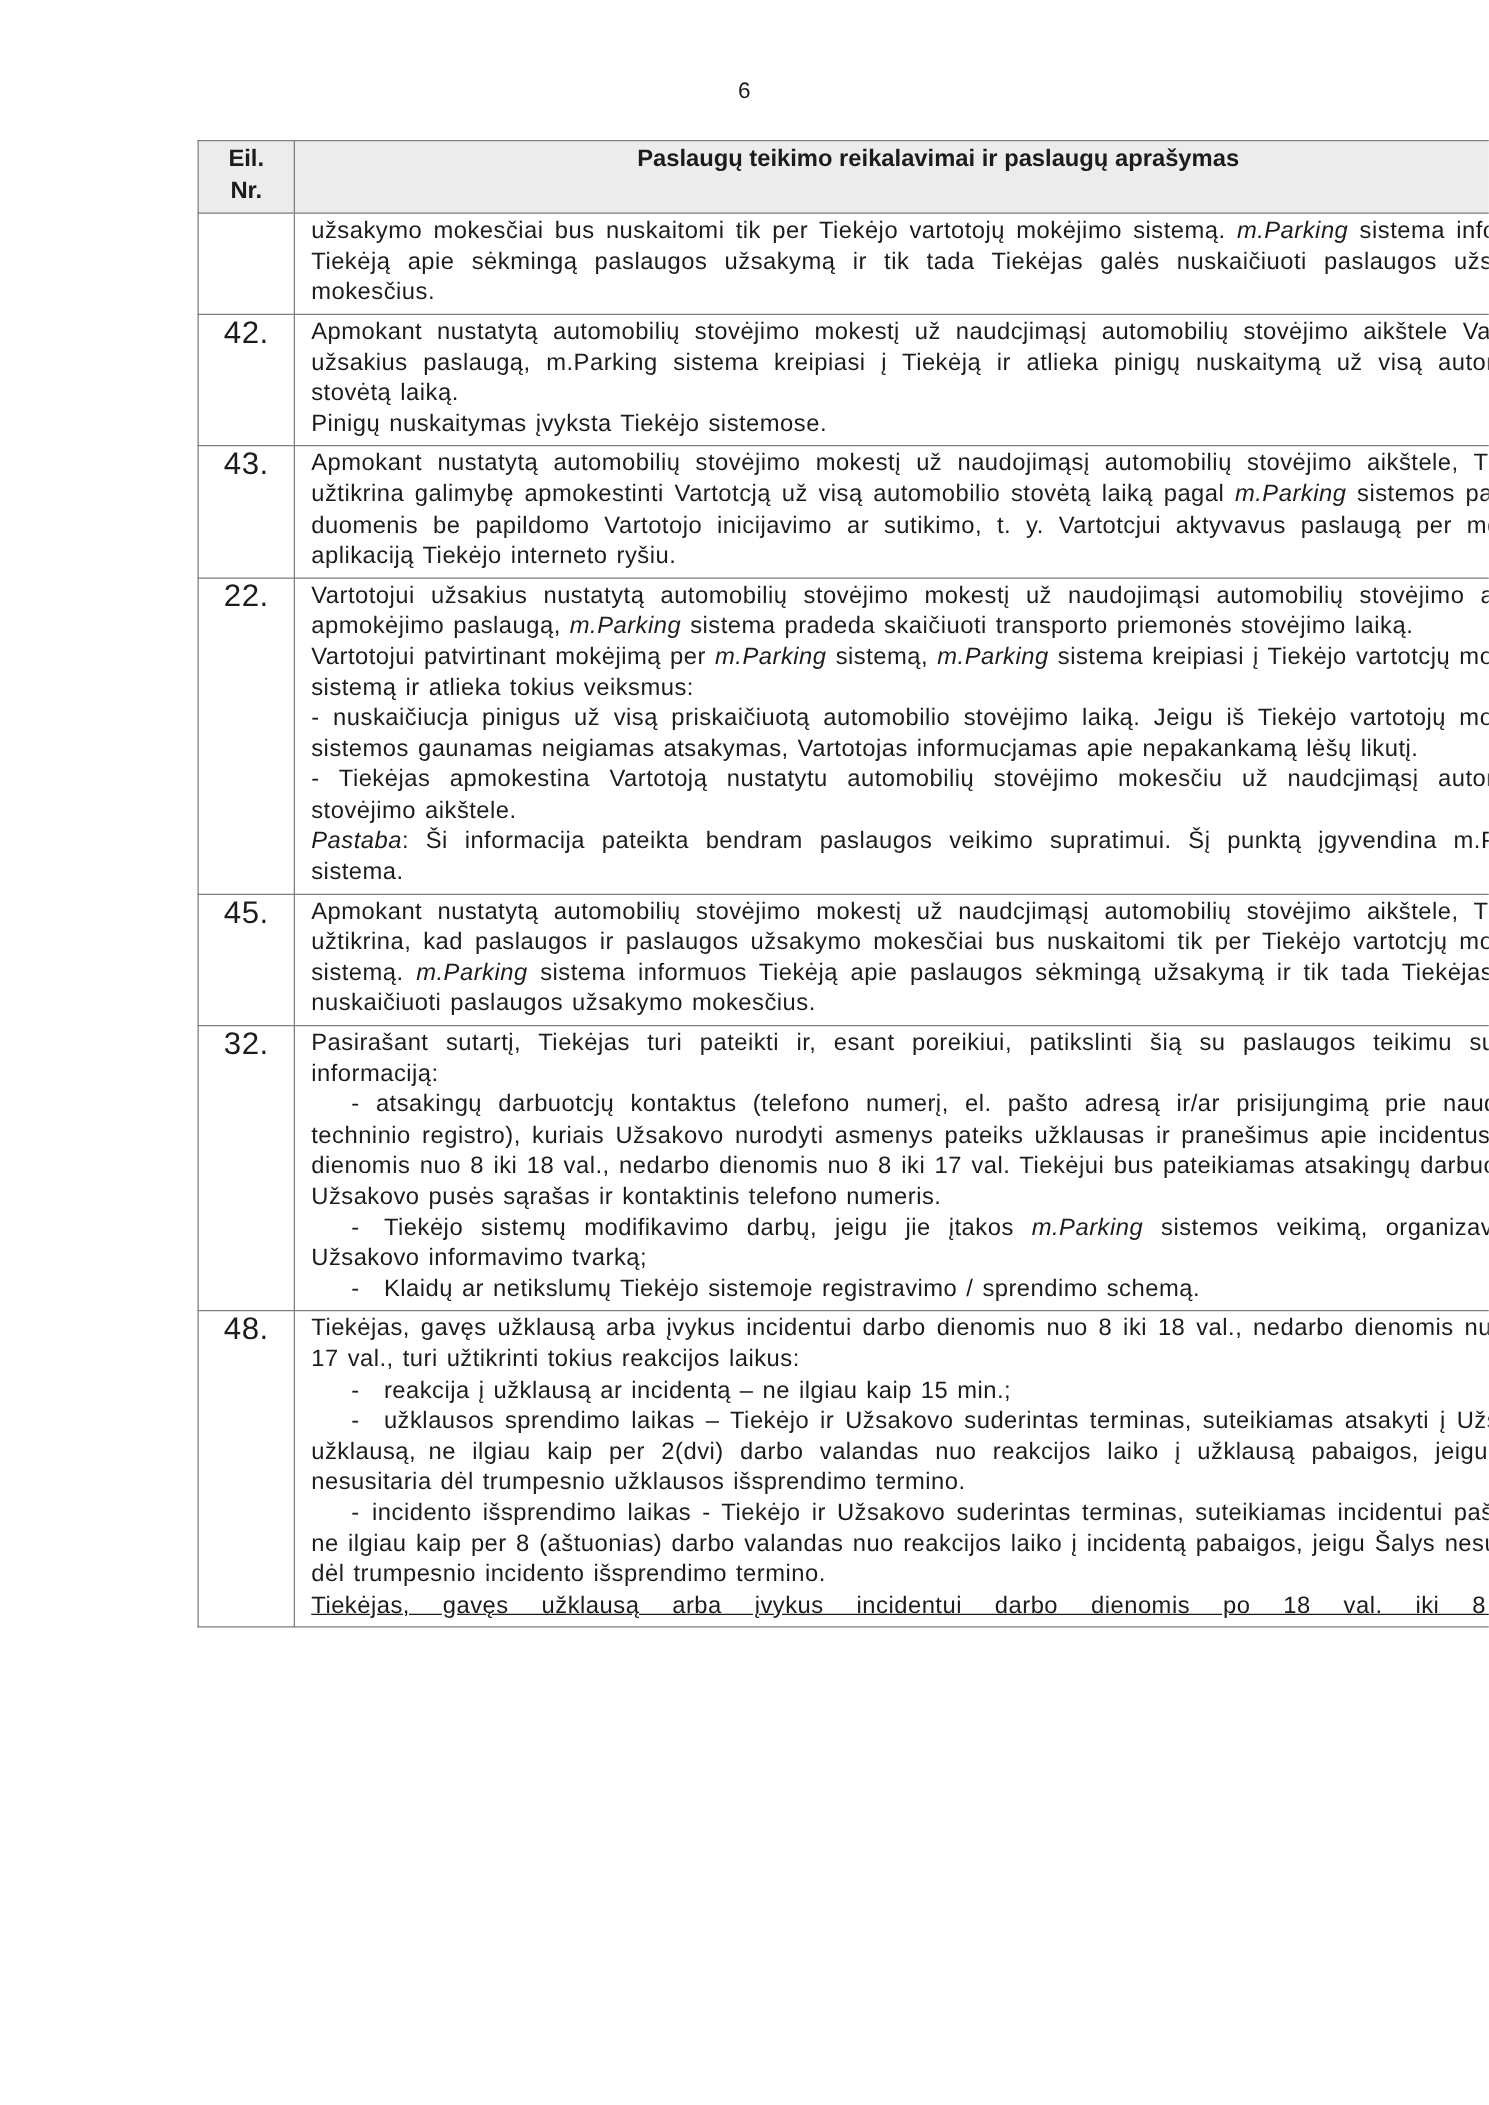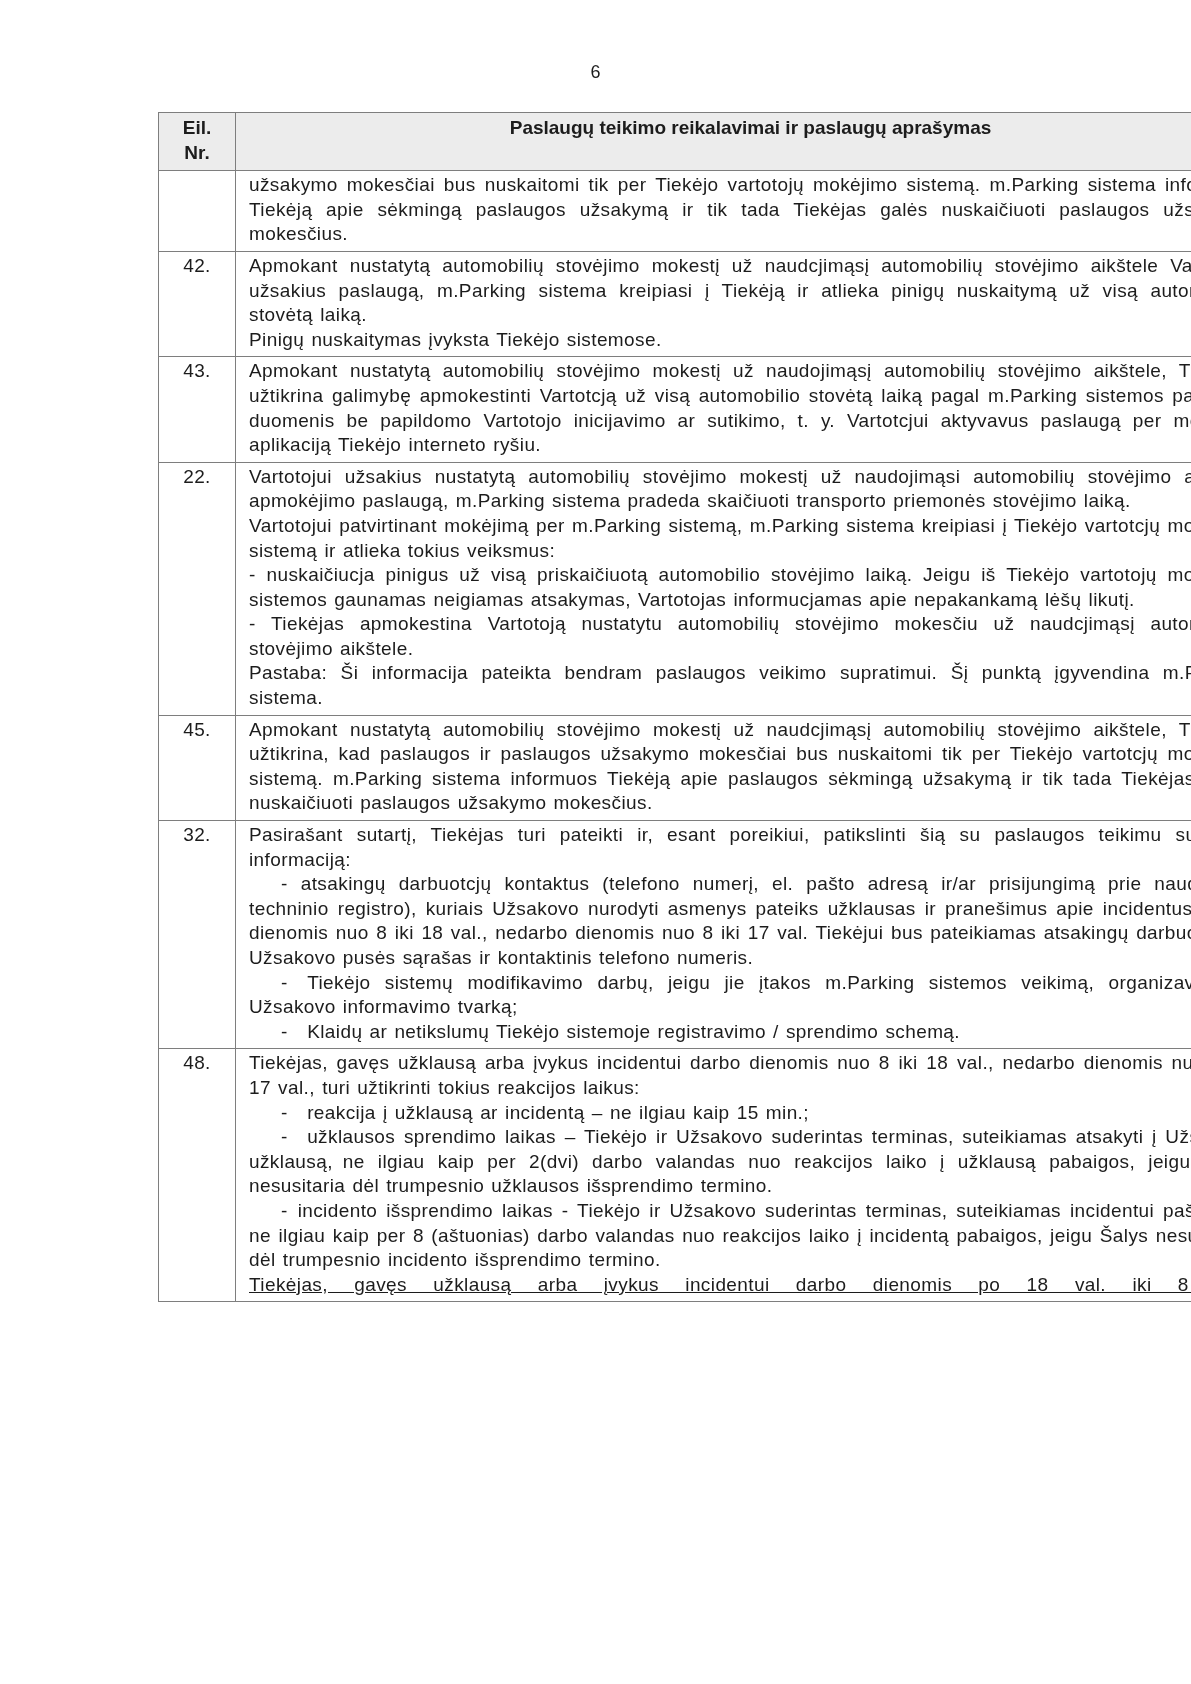--- a/index.html
+++ b/index.html
@@ -31,42 +31,42 @@
     background: #ececec;
     font-size: 19px;
     font-weight: bold;
     line-height: 24.6px;
     padding: 3px 6px 5px;
     text-align: center;
   }
   td.nr {
     width: 77px;
     text-align: center;
-    font-size: 19px;
+    font-size: 25px;
     line-height: 24.6px;
     padding-top: 2px;
     letter-spacing: 0.4px;
   }
   td.content {
     padding: 2px 13px 4px 13px;
     font-size: 19px;
     line-height: 24.6px;
     text-align: justify;
     letter-spacing: 0.4px;
     word-spacing: 1.5px;
   }
   td.content p { margin: 0; }
   p.indent { text-indent: 32px; }
   p.section-heading {
     font-weight: bold;
     margin: 27px 0 20px 0;
     text-align: left;
   }
   p.stretch { text-align-last: justify; }
-  .italic { }
+  .italic { font-style: italic; }
   .underline { text-decoration: underline; }
 </style>
 </head>
 <body>
 
 <div class="page-number">6</div>
 
 <table class="doc-table">
   <thead>
     <tr>

